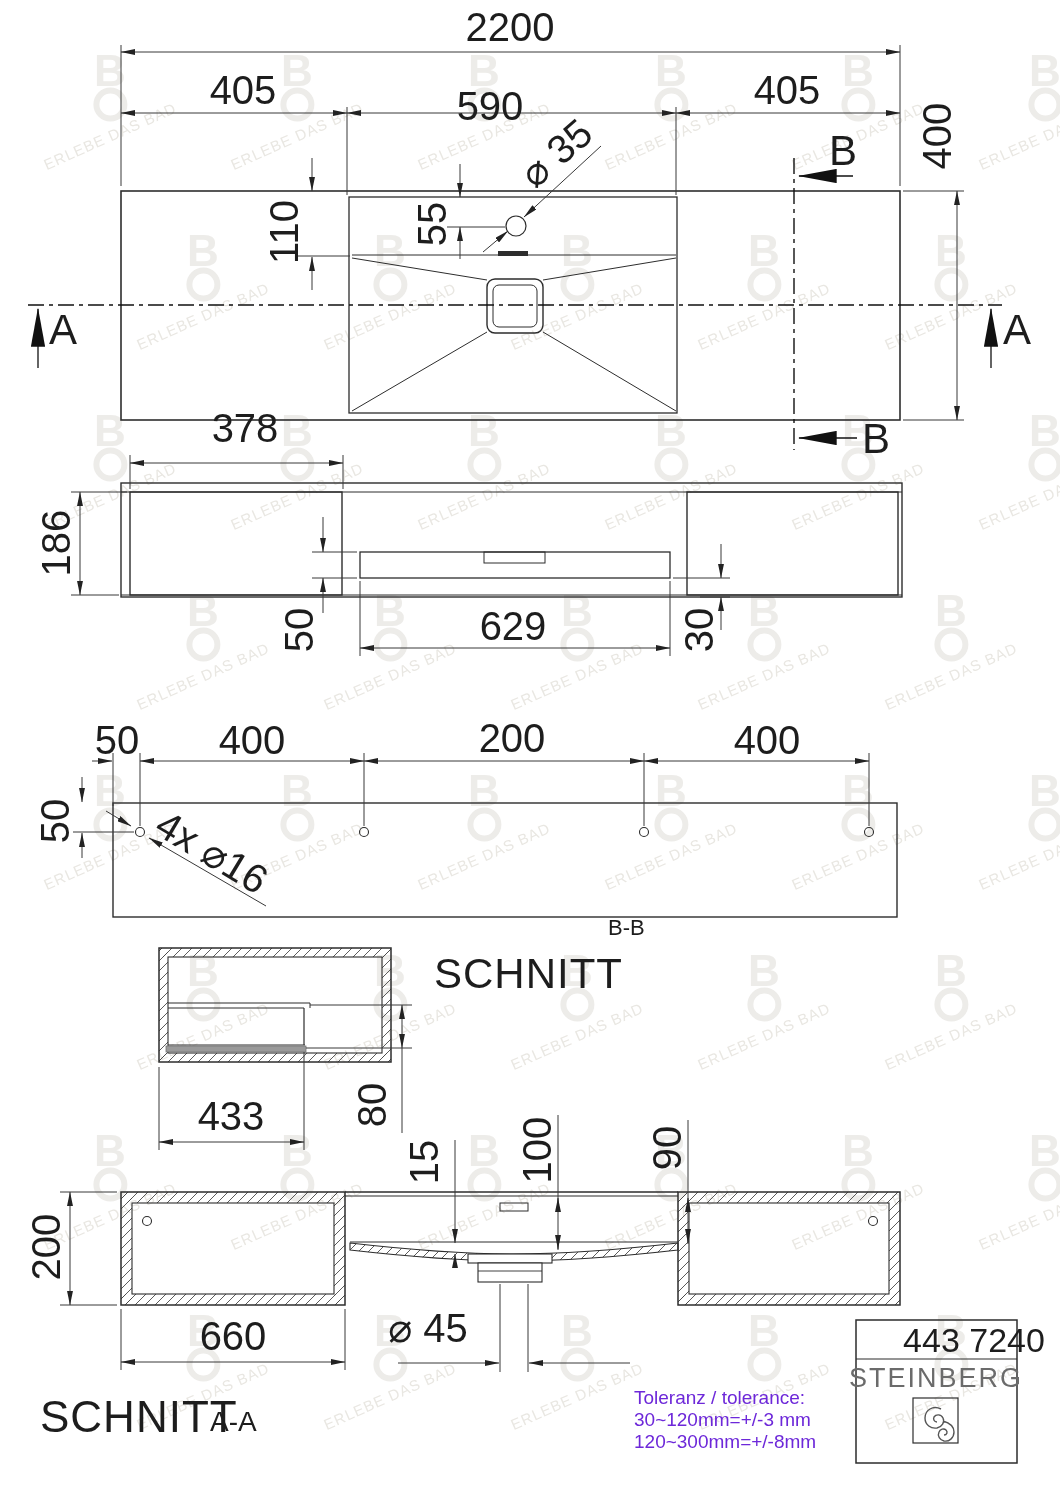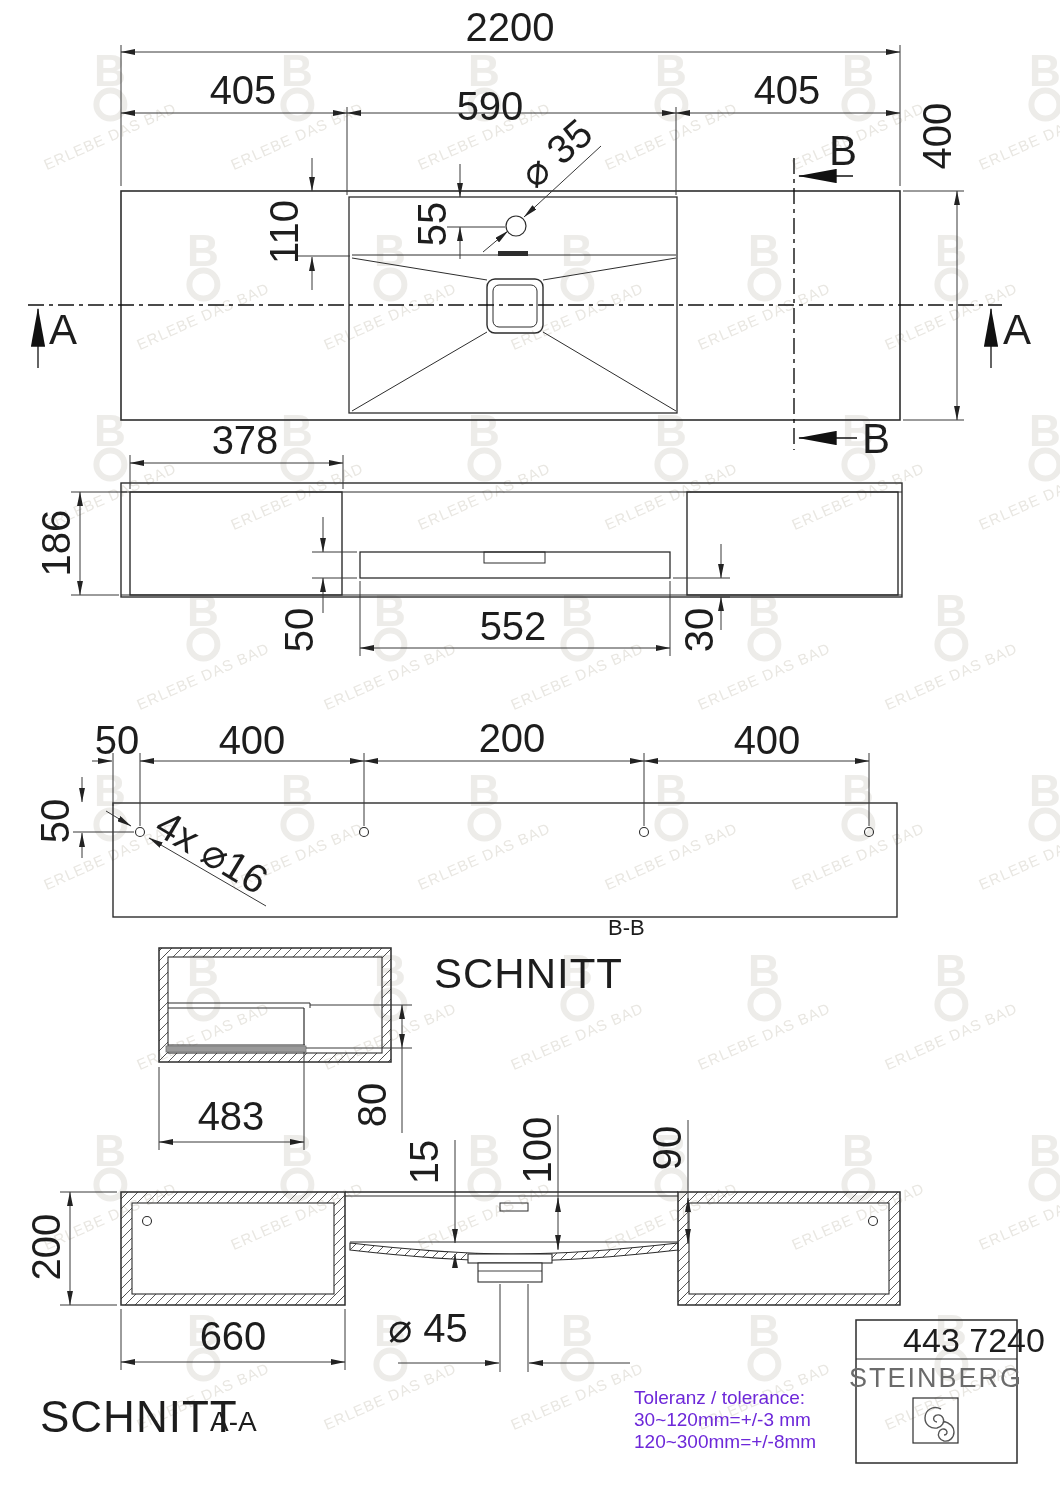--- a/index.html
+++ b/index.html
@@ -446,36 +446,36 @@
     <div class="lbl" style="left:787px;top:90px;">405</div>
     <div class="lbl v" style="left:937px;top:136px;">400</div>
     <div class="lbl v" style="left:284px;top:232px;">110</div>
     <div class="lbl v" style="left:432px;top:224px;">55</div>
     <div class="lbl" style="left:556px;top:153px;transform:translate(-50%,-50%) rotate(-41deg);">⌀ 35</div>
     <div class="lbl s42" style="left:63px;top:330px;">A</div>
     <div class="lbl s42" style="left:1017px;top:330px;">A</div>
     <div class="lbl s42" style="left:843px;top:151px;">B</div>
     <div class="lbl s42" style="left:876px;top:439px;">B</div>
 
-    <div class="lbl" style="left:245px;top:440px;">378</div>
+    <div class="lbl" style="left:245px;top:428px;">378</div>
     <div class="lbl v" style="left:56px;top:543px;">186</div>
     <div class="lbl v" style="left:299px;top:630px;">50</div>
-    <div class="lbl" style="left:513px;top:626px;">552</div>
+    <div class="lbl" style="left:513px;top:626px;">629</div>
     <div class="lbl v" style="left:699px;top:630px;">30</div>
 
     <div class="lbl" style="left:117px;top:740px;">50</div>
     <div class="lbl" style="left:252px;top:740px;">400</div>
     <div class="lbl" style="left:512px;top:738px;">200</div>
     <div class="lbl" style="left:767px;top:740px;">400</div>
     <div class="lbl v" style="left:55px;top:821px;">50</div>
     <div class="lbl" style="left:212px;top:852px;transform:translate(-50%,-50%) rotate(31deg);">4x ⌀16</div>
 
     <div class="lbl ttl" style="left:434px;top:953px;">SCHNITT</div>
     <div class="lbl sfx" style="left:608px;top:917px;">B-B</div>
-    <div class="lbl" style="left:231px;top:1116px;">483</div>
+    <div class="lbl" style="left:231px;top:1116px;">433</div>
     <div class="lbl v" style="left:372px;top:1105px;">80</div>
 
     <div class="lbl v" style="left:46px;top:1247px;">200</div>
     <div class="lbl" style="left:233px;top:1336px;">660</div>
     <div class="lbl v" style="left:424px;top:1162px;">15</div>
     <div class="lbl v" style="left:537px;top:1150px;">100</div>
     <div class="lbl v" style="left:667px;top:1148px;">90</div>
     <div class="lbl" style="left:428px;top:1328px;">⌀ 45</div>
     <div class="lbl" style="left:40px;top:1395px;transform:none;font-size:44px;letter-spacing:1px;">SCHNITT</div>
     <div class="lbl" style="left:210px;top:1408px;transform:none;font-size:28px;">A-A</div>

